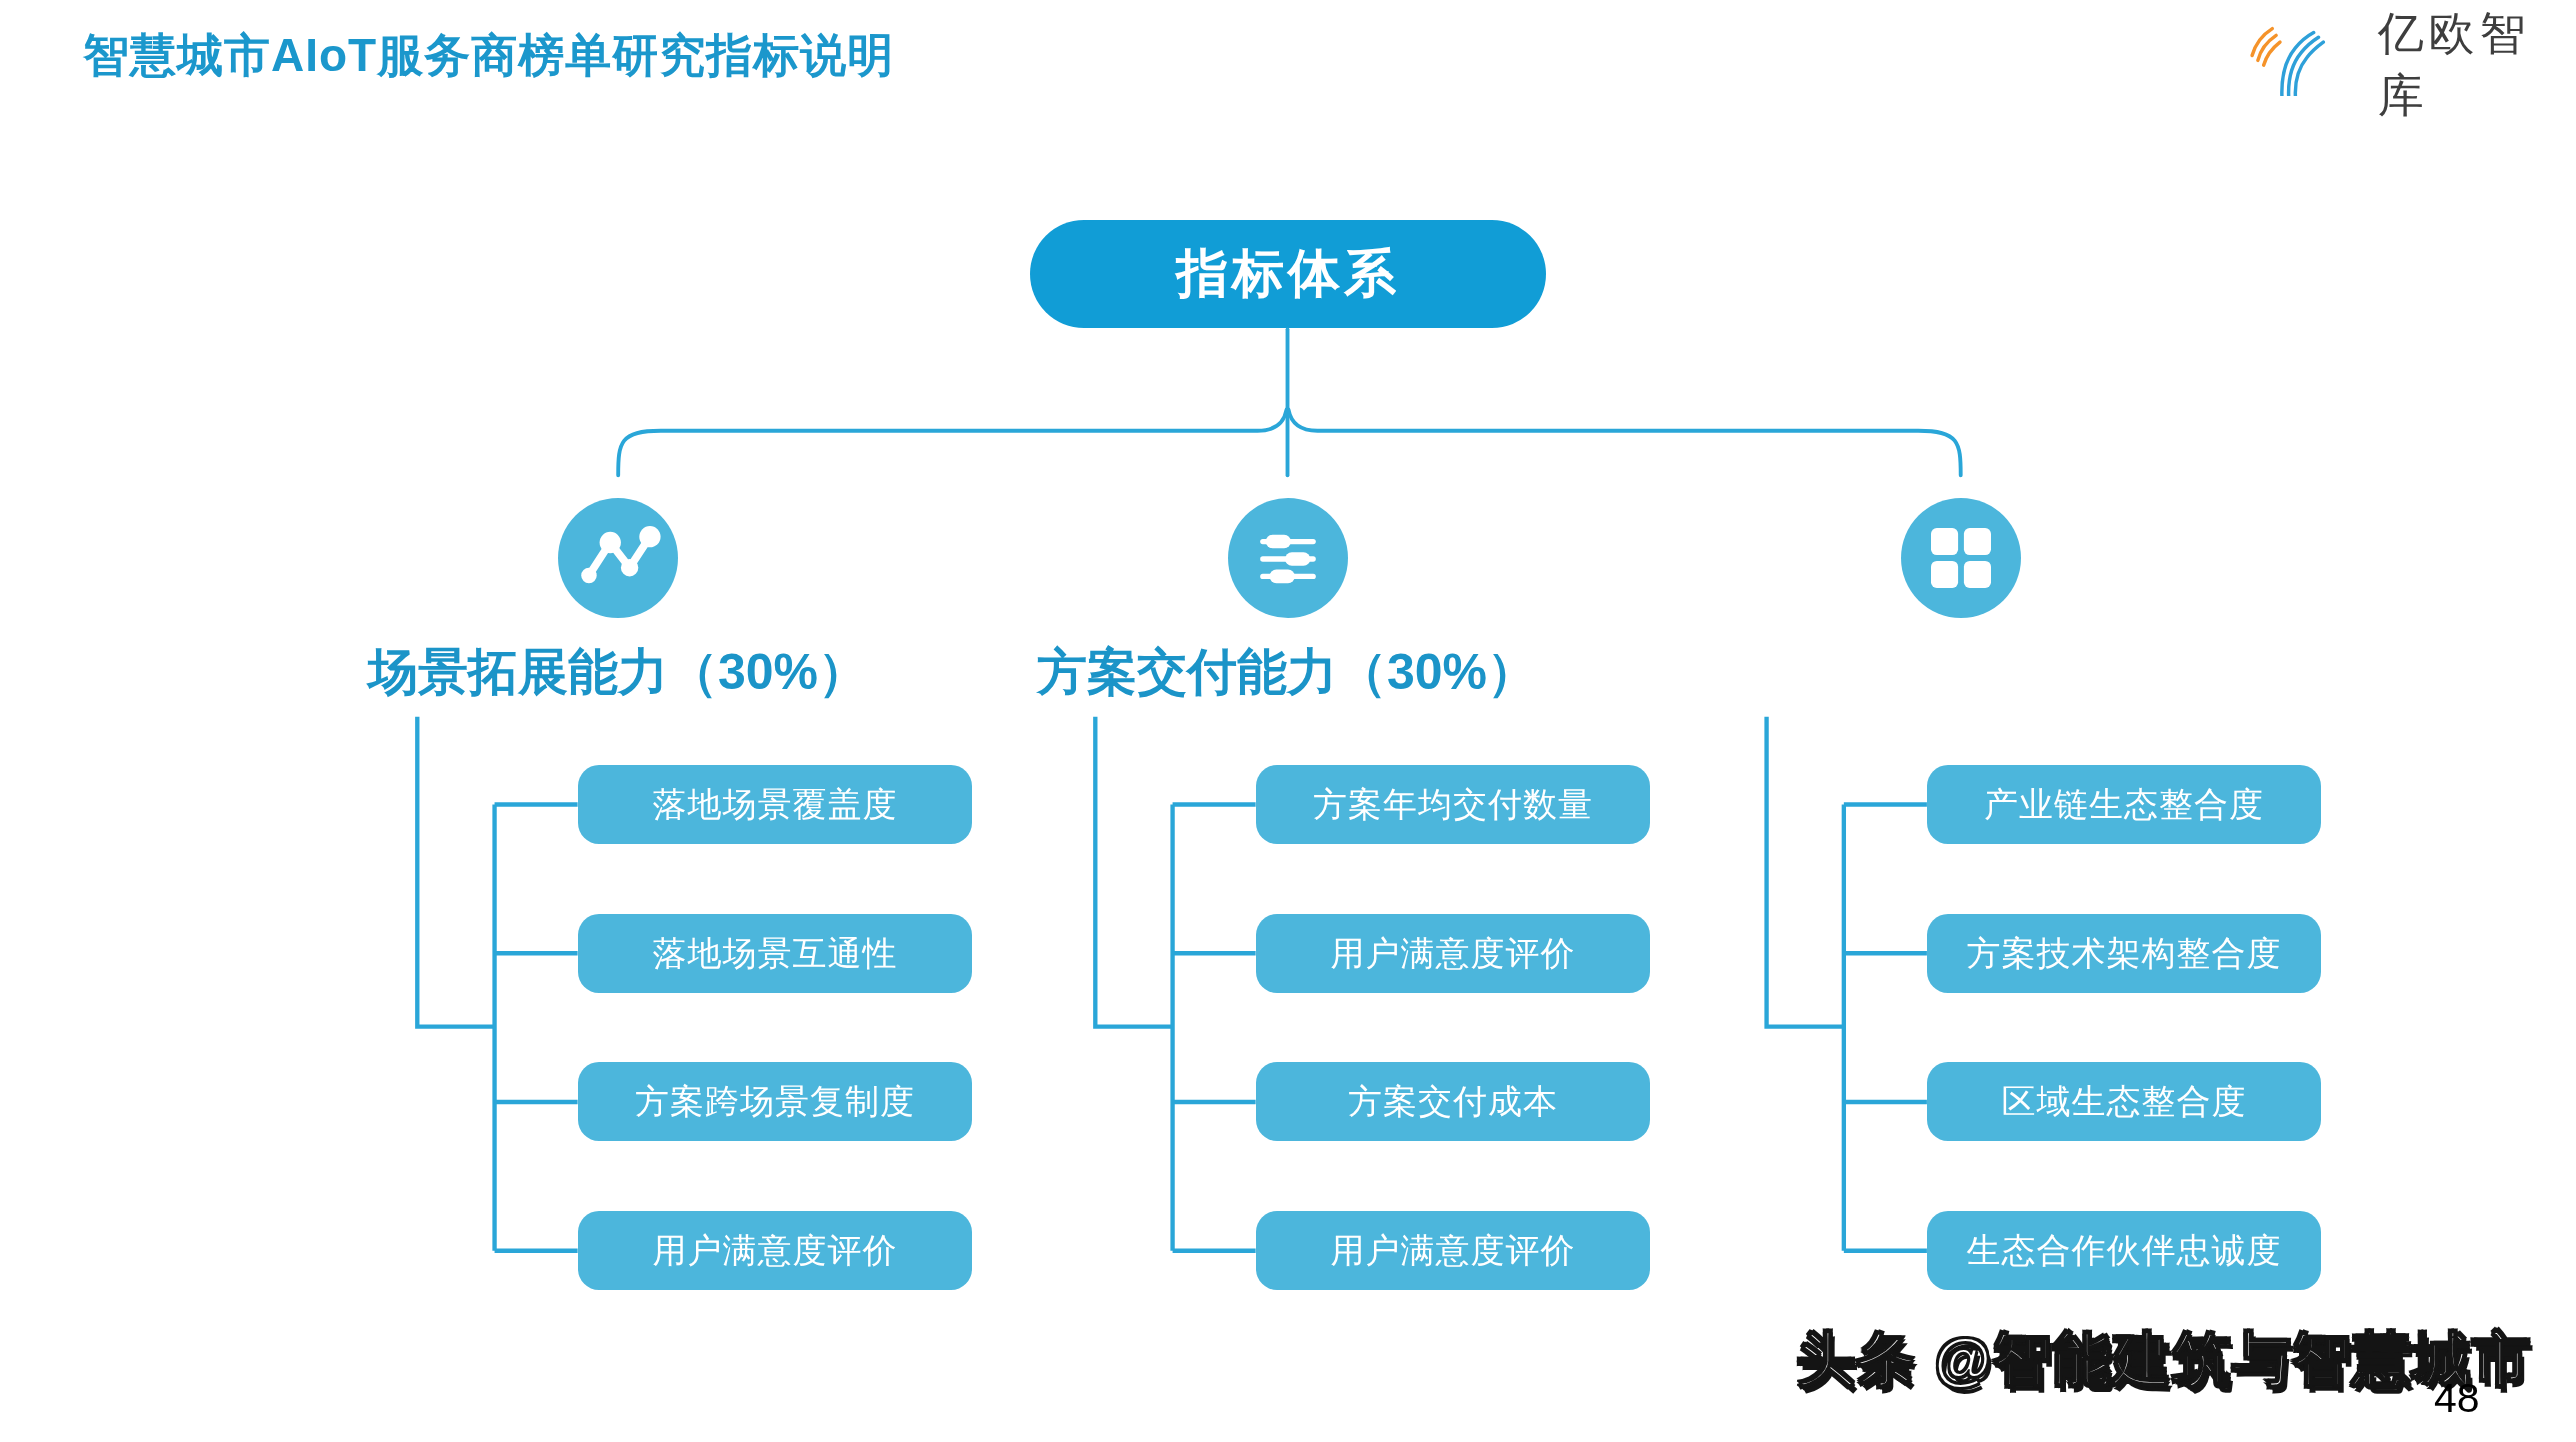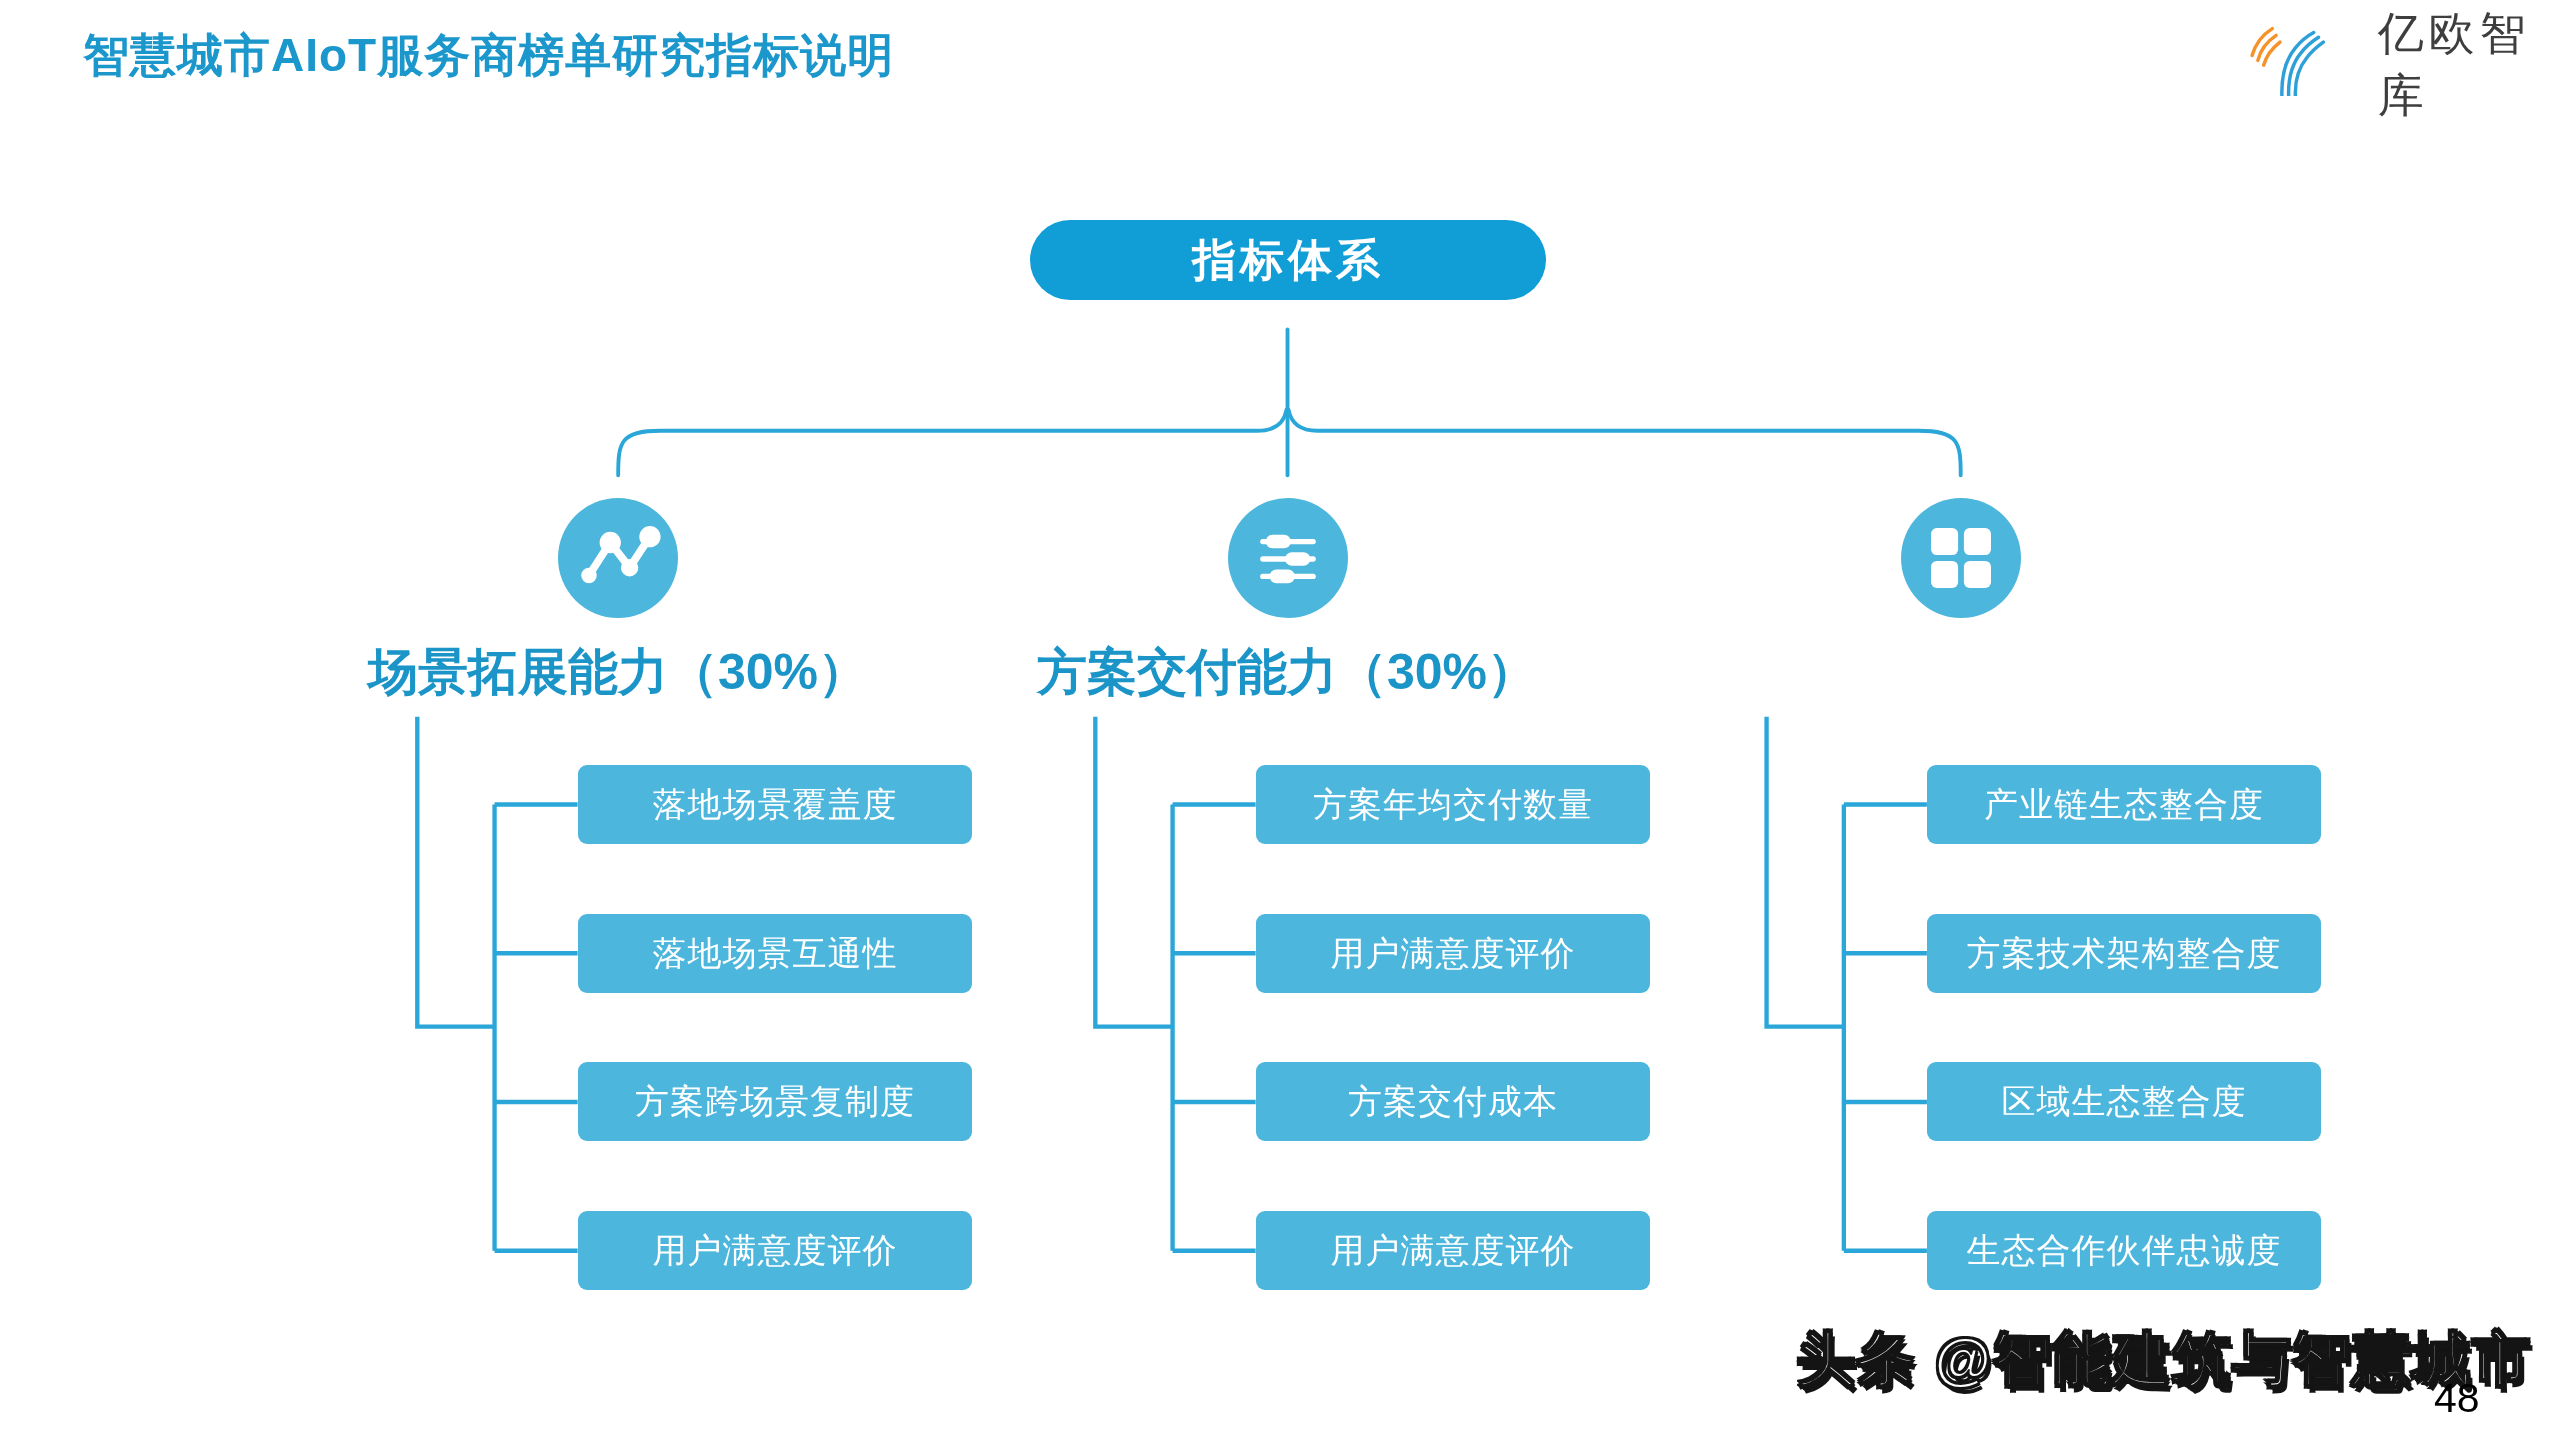--- a/index.html
+++ b/index.html
@@ -14,44 +14,44 @@
   .title{
     position:absolute;left:83px;top:25px;
     font-size:46px;font-weight:bold;color:#1b97cc;letter-spacing:1px;
   }
   .logo{position:absolute;left:2249px;top:17.4px;width:290px;height:81px;display:flex;align-items:center;gap:36px;}
   .logo-icon{width:87px;height:77px;flex:0 0 auto;}
   .logo-text{font-size:46px;color:#3e3e3e;letter-spacing:4.8px;margin-left:5.8px;margin-top:13.5px;}
 
   
   .root-node{
-    position:absolute;left:1030px;top:220px;width:516px;height:80px;
+    position:absolute;left:1030px;top:220px;width:516px;height:108px;
     background:#119dd6;border-radius:54px;
     display:flex;align-items:center;justify-content:center;
-    color:#ffffff;font-size:44px;font-weight:bold;letter-spacing:3.9px;
+    color:#ffffff;font-size:52px;font-weight:bold;letter-spacing:3.9px;
   }
 
   
   .connectors{position:absolute;left:0;top:0;width:2576px;height:1442px;}
 
   
   .branch-icon{position:absolute;width:120px;height:120px;top:498px;}
   .branch-icon.c1{left:558px;} .branch-icon.c2{left:1228px;} .branch-icon.c3{left:1901px;}
 
   
   .branch-label{
     position:absolute;top:637px;width:618px;height:71px;
     font-size:50px;font-weight:bold;color:#1b94c8;text-align:center;line-height:71px;
     white-space:nowrap;
   }
   .branch-label.c1{left:309px;} .branch-label.c2{left:978px;} .branch-label.c3{left:1652px;}
 
   
   .ind-box{
-    position:absolute;width:394px;height:79px;border-radius:9px;background:#4cb6dc;
+    position:absolute;width:394px;height:79px;border-radius:21px;background:#4cb6dc;
     color:#ffffff;font-size:34px;display:flex;align-items:center;justify-content:center;
     letter-spacing:1px;white-space:nowrap;
   }
   .colx1{left:578px;} .colx2{left:1256px;} .colx3{left:1927px;}
   .rowy1{top:765px;} .rowy2{top:914px;} .rowy3{top:1062px;} .rowy4{top:1211px;}
 
   
   .watermark{
     position:absolute;right:44px;top:1321px;
     font-size:58px;font-weight:bold;color:#ffffff;white-space:nowrap;

